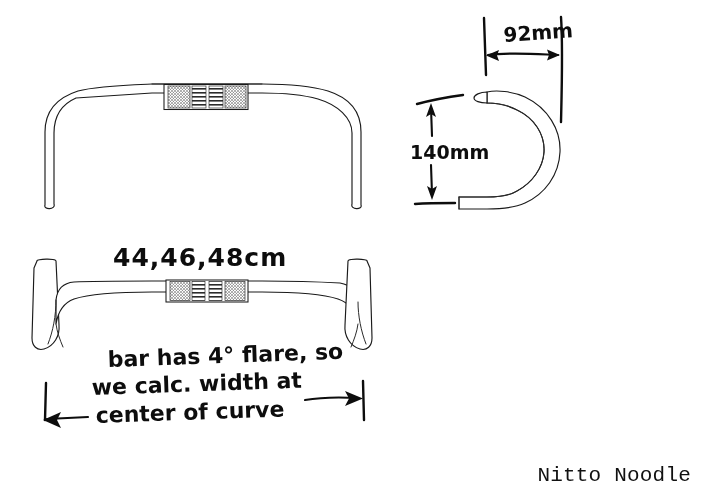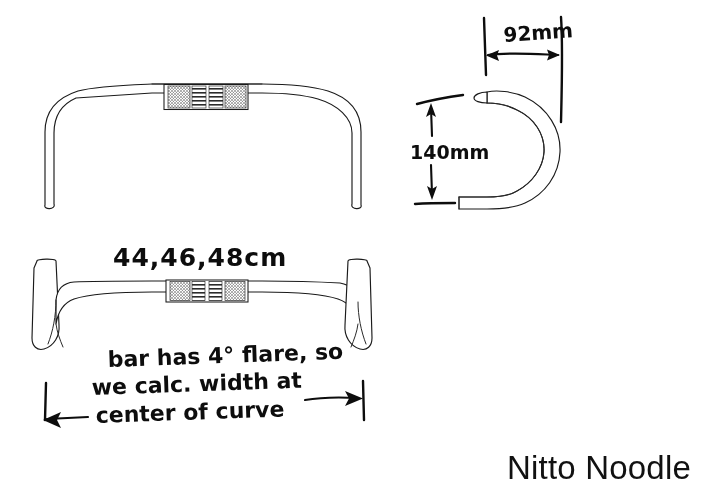--- a/index.html
+++ b/index.html
@@ -23,22 +23,22 @@
     left: 0;
     top: 0;
     width: 705px;
     height: 495px;
     overflow: visible;
   }
   .brand-label {
     position: absolute;
     right: 14px;
     bottom: 8px;
-    font-family: Liberation Sans, sans-serif;
-    font-size: 33px;
+    font-family: Liberation Mono, monospace;
+    font-size: 21px;
     color: #111111;
     letter-spacing: 0.2px;
     white-space: nowrap;
   }
   
   .hand {
     font-family: "DejaVu Sans", sans-serif;
     font-weight: bold;
     fill: #0d0d0d;
   }

